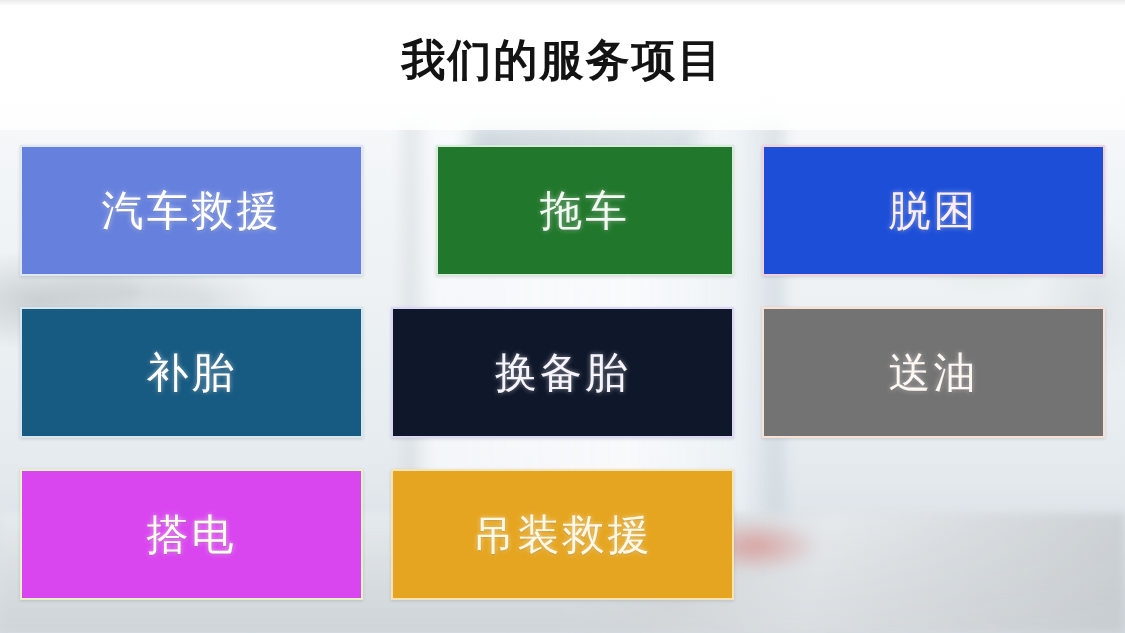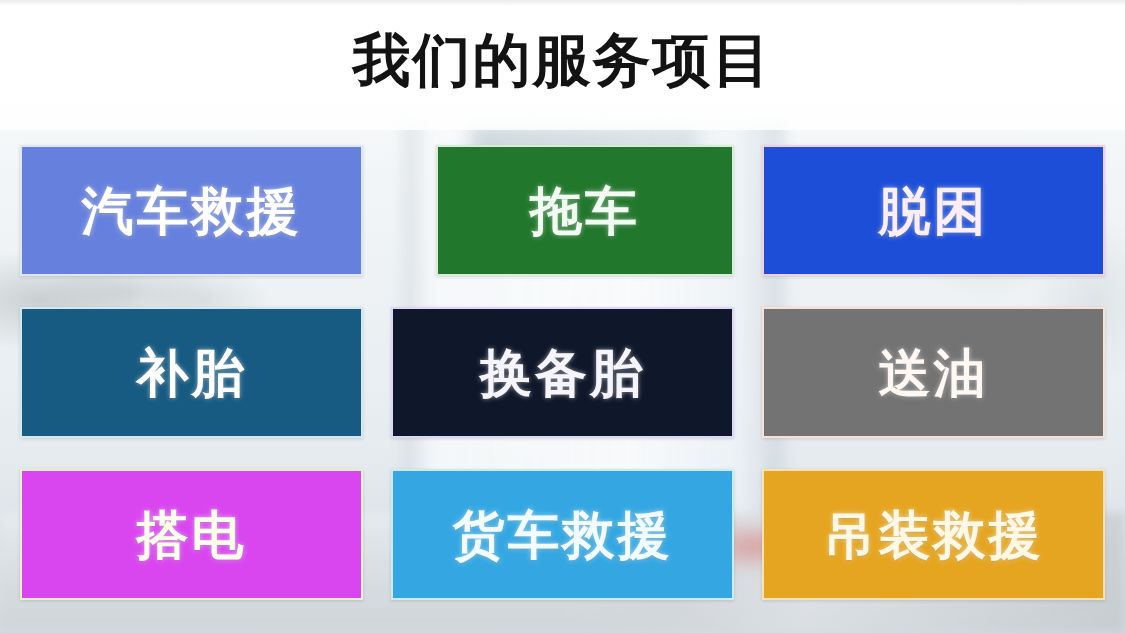--- a/index.html
+++ b/index.html
@@ -91,21 +91,21 @@
     background: linear-gradient(to bottom, rgba(255,255,255,0.99), rgba(255,255,255,0.96) 72%, rgba(255,255,255,0.82));
   }
 
   
   .title {
     position: absolute;
     z-index: 3;
     left: 0; top: 24px;
     width: 1125px;
     text-align: center;
-    font-size: 58px;
+    font-size: 44px;
     line-height: 72px;
     font-weight: bold;
     color: #131313;
     letter-spacing: 2px;
     white-space: nowrap;
   }
 
   
   .grid {
     position: absolute;
@@ -123,22 +123,22 @@
     position: relative;
     display: flex;
     align-items: center;
     justify-content: center;
     box-sizing: border-box;
     border: 2px solid rgba(255,255,255,0.78);
     box-shadow: 0 1px 3px rgba(40,50,60,0.16);
     overflow: hidden;
   }
   .tile-label {
-    font-size: 52px;
-    font-weight: bold;
+    font-size: 42px;
+    font-weight: normal;
     letter-spacing: 3px;
     line-height: 1;
     white-space: nowrap;
     text-shadow:
       0 0 5px rgba(255,255,255,0.55),
       0 1px 2px rgba(0,0,0,0.18);
   }
 </style>
 </head>
 <body>
@@ -170,21 +170,18 @@
       </div>
       <div class="tile" style="background: #0f172a; border-color: rgb(221, 215, 246);">
         <span class="tile-label" style="color: rgb(246, 244, 255);">换备胎</span>
       </div>
       <div class="tile" style="background: #737373; border-color: rgb(248, 224, 210); align-items: center;">
         <span class="tile-label" style="color: rgb(255, 247, 241);">送油</span>
       </div>
       <div class="tile" style="background: #d946ef; border-color: rgb(230, 243, 196);">
         <span class="tile-label" style="color: rgb(251, 255, 233);">搭电</span>
       </div>
-      <div class="tile" style="background: rgb(52, 167, 226); border-color: rgb(205, 234, 248);">
-        <span class="tile-label" style="color: rgb(242, 251, 255);">货车救援</span>
-      </div>
       <div class="tile" style="background: rgb(229, 165, 32); border-color: rgb(247, 227, 180);">
         <span class="tile-label" style="color: rgb(255, 248, 230);">吊装救援</span>
       </div>
     </div>
 
 </div>
 
 </body></html>

